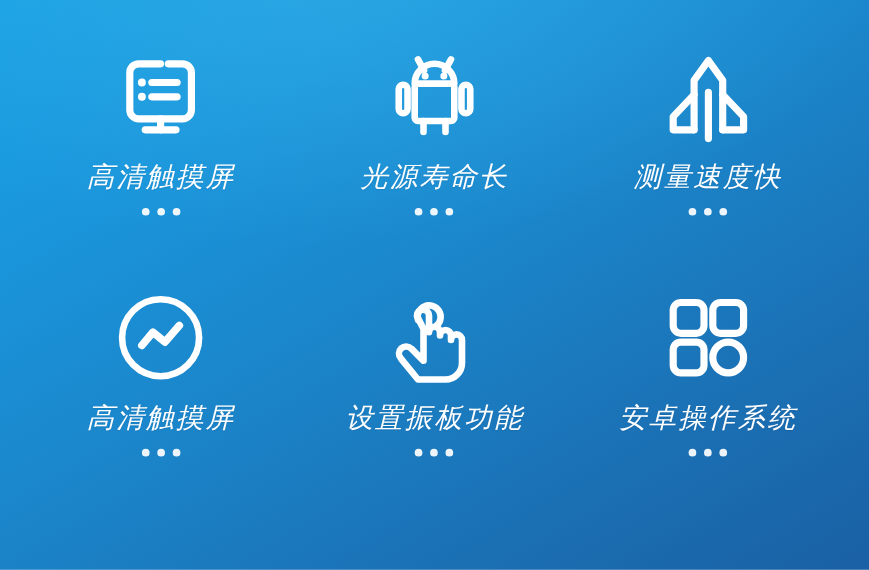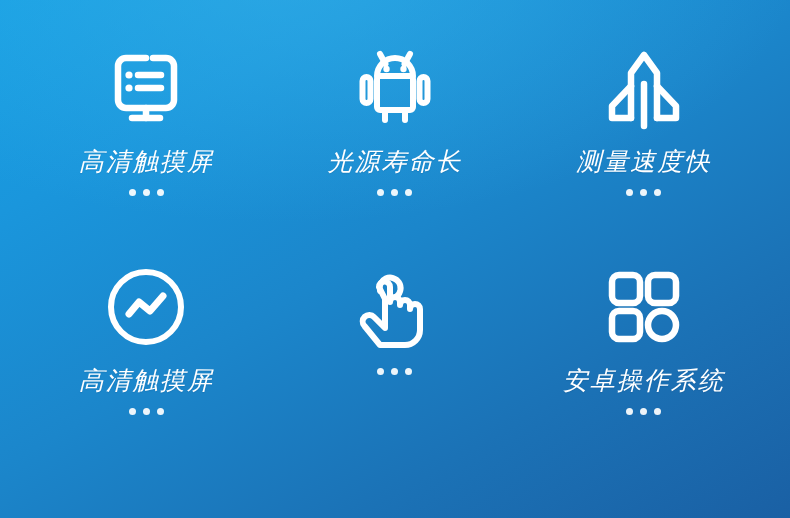--- a/index.html
+++ b/index.html
@@ -179,20 +179,21 @@
 
     <div class="cell row2">
       <div class="icon-wrap">
         <svg viewBox="0 0 96 96" aria-hidden="true">
           <g fill="none" stroke="#ffffff" stroke-width="6" stroke-linecap="round" stroke-linejoin="round">
             <path d="M33 32 a10.5 10.5 0 1 1 17 5"></path>
             <path d="M38 40 V69 L27 58 a6.5 6.5 0 0 0 -9.5 9 L33 86 h25 a15 15 0 0 0 15 -15 V50 a5 5 0 0 0 -10 0 V46 a5 5 0 0 0 -10 0 V43 a5 5 0 0 0 -10 0 V28 a5.5 5.5 0 0 0 -11 0 Z"></path>
           </g>
         </svg>
       </div>
+      <div class="label">设置振板功能</div>
       <div class="dots">
           <i></i>
           <i></i>
           <i></i>
         </div>
     </div>
 
     <div class="cell row2">
       <div class="icon-wrap">
         <svg viewBox="0 0 96 96" aria-hidden="true">

